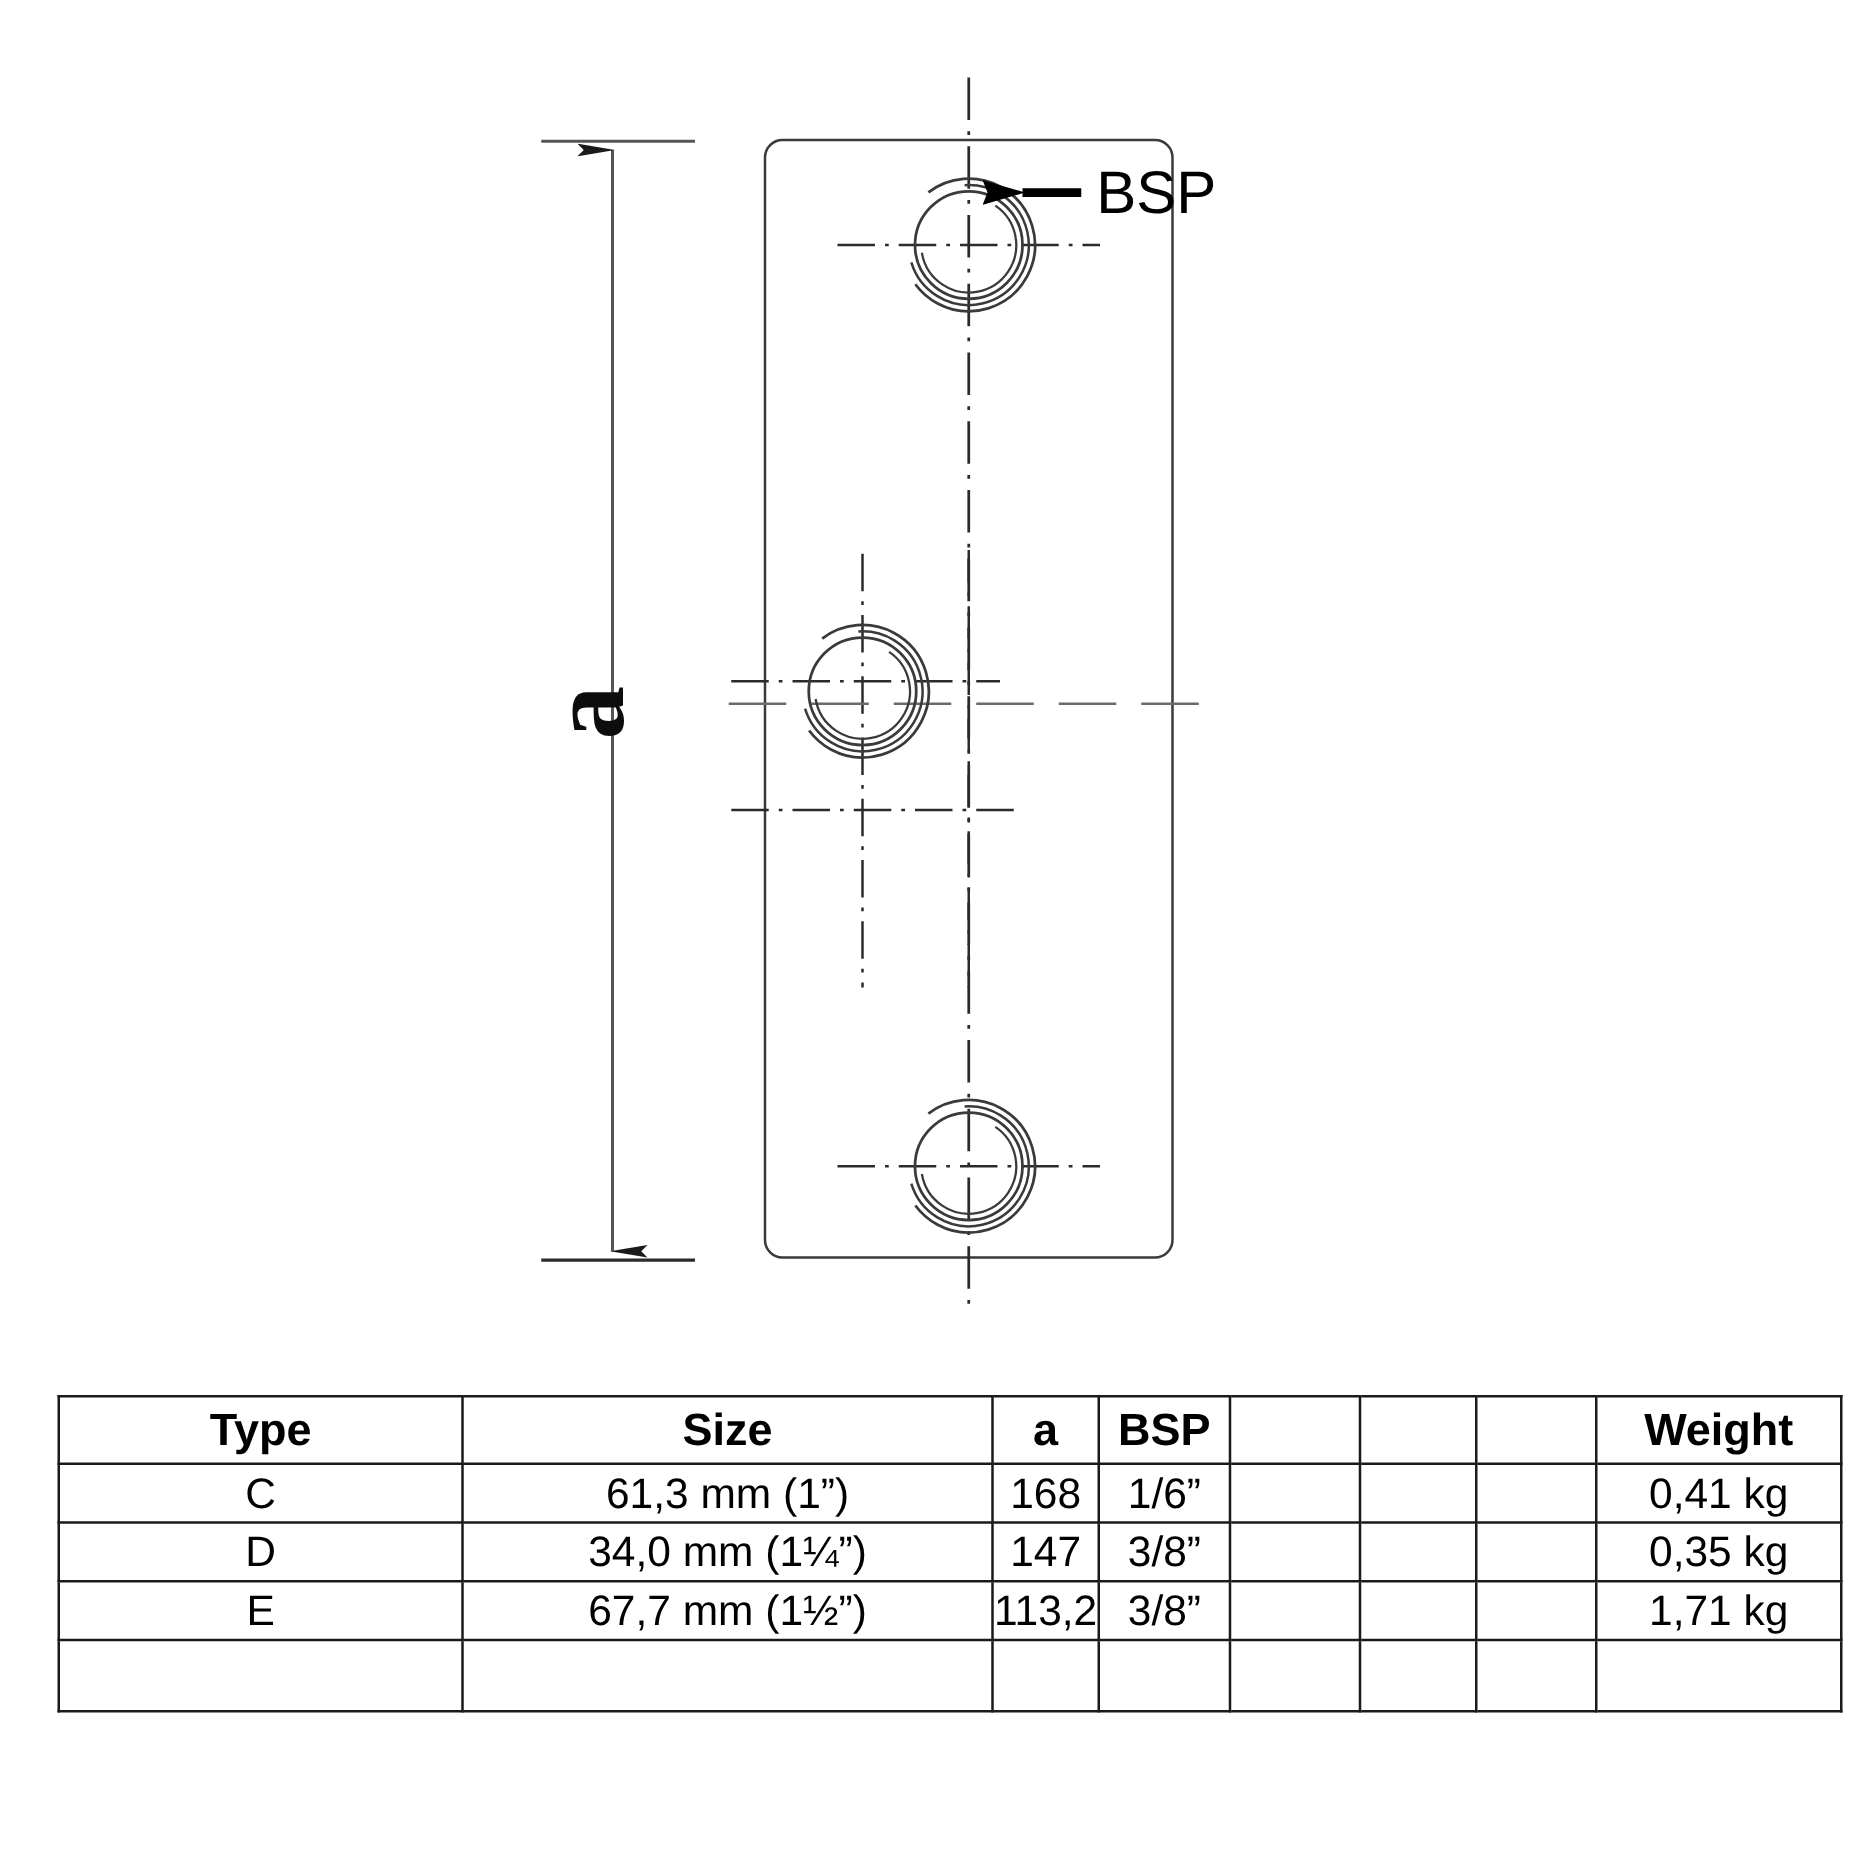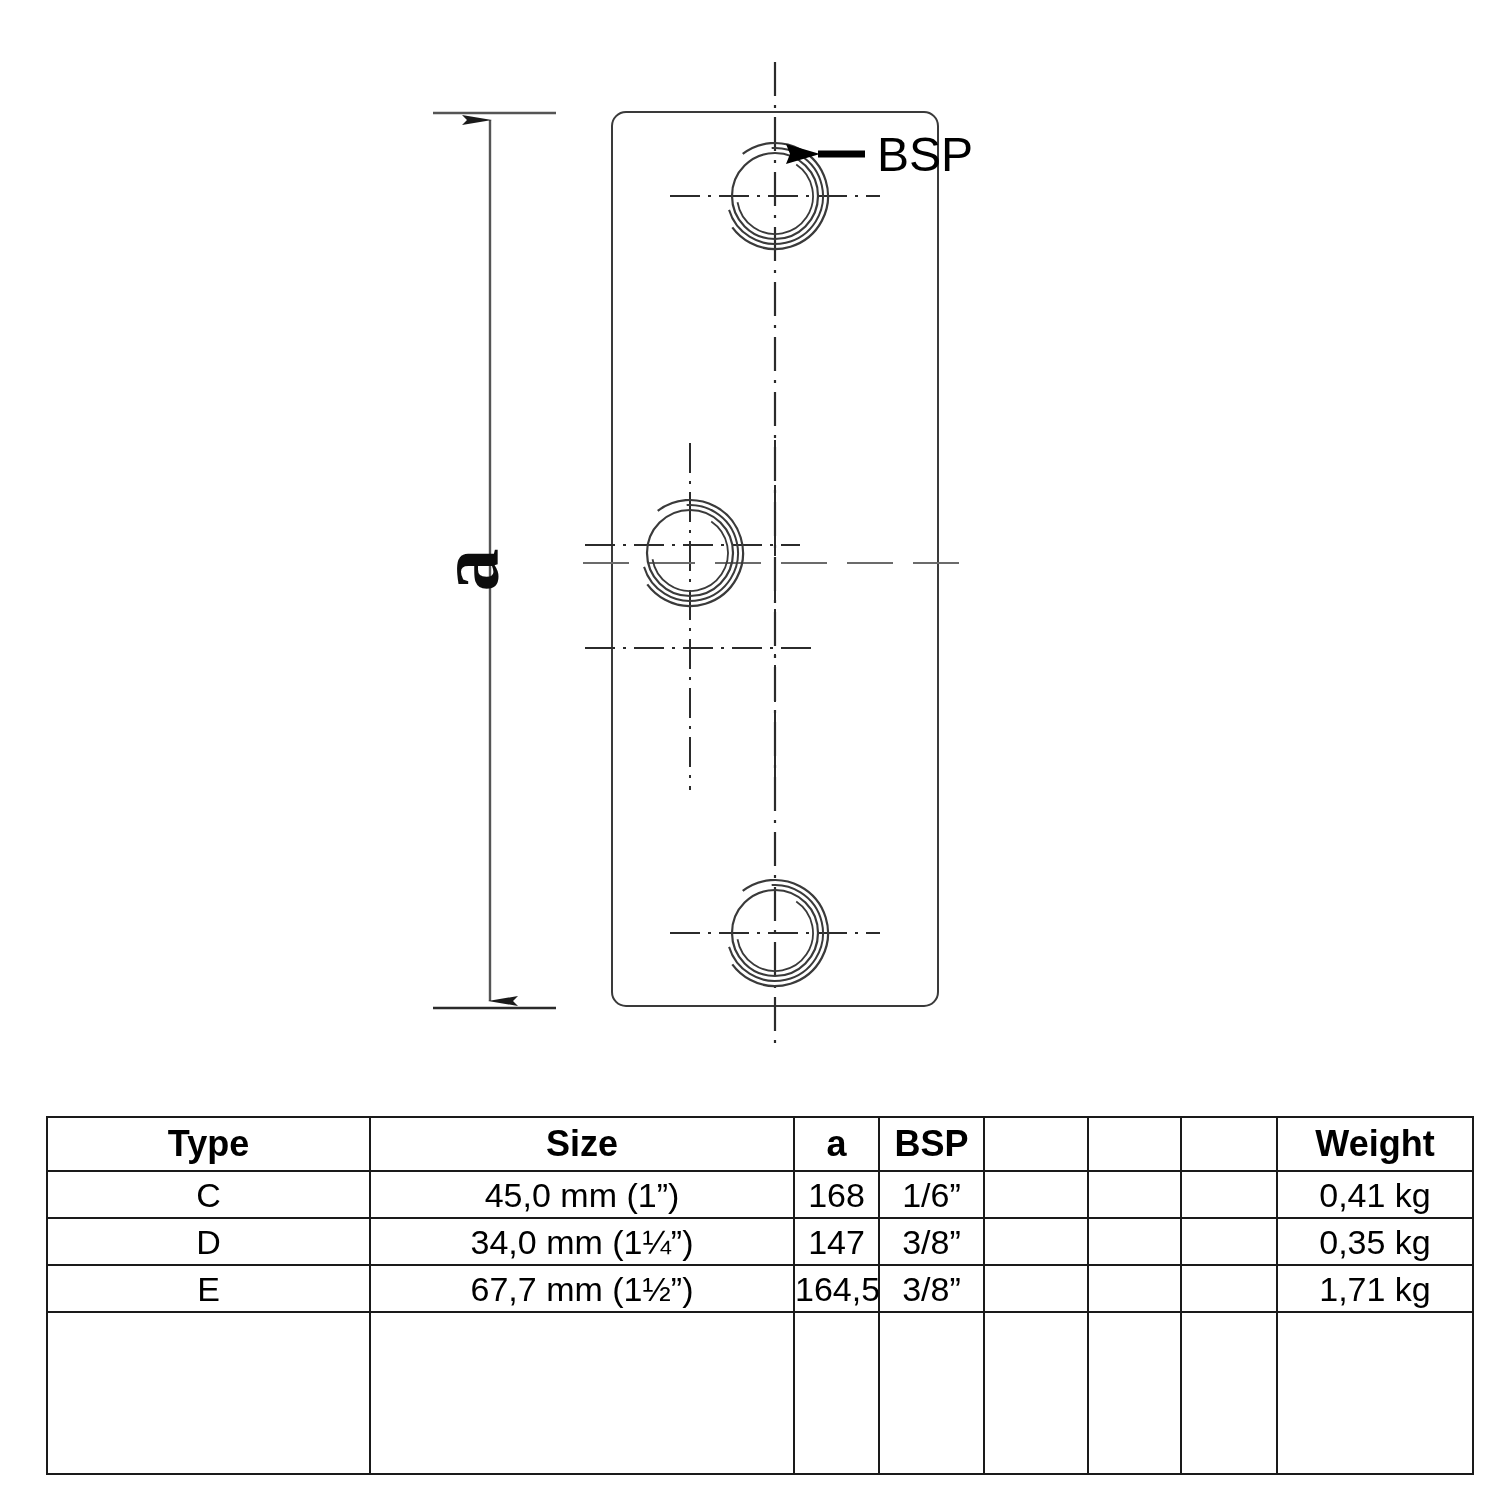--- a/index.html
+++ b/index.html
@@ -32,21 +32,21 @@
     white-space:nowrap;
     line-height:1;
   }
 
   
   #spec-table{
     position:absolute;
     left:46px;
     top:1116px;
     width:1410px;
-    height:359px;
+    height:254px;
     border-collapse:collapse;
     table-layout:fixed;
     background:#fff;
   }
   #spec-table td, #spec-table th{
     border:2px solid #1a1a1a;
     padding:0;
     margin:0;
     vertical-align:middle;
     font-weight:400;
@@ -176,42 +176,42 @@
         <th class="c-bsp">BSP</th>
         <th class="c-x1"></th>
         <th class="c-x2"></th>
         <th class="c-x3"></th>
         <th class="c-weight">Weight</th>
       </tr>
     </thead>
     <tbody>
       <tr>
         <td>C</td>
-        <td>45,0 mm (1”)</td>
+        <td>61,3 mm (1”)</td>
         <td>168</td>
         <td>1/6”</td>
         <td></td>
         <td></td>
         <td></td>
         <td>0,41 kg</td>
       </tr>
       <tr>
         <td>D</td>
         <td>34,0 mm (1¼”)</td>
         <td>147</td>
         <td>3/8”</td>
         <td></td>
         <td></td>
         <td></td>
         <td>0,35 kg</td>
       </tr>
       <tr>
         <td>E</td>
         <td>67,7 mm (1½”)</td>
-        <td>164,5</td>
+        <td>113,2</td>
         <td>3/8”</td>
         <td></td>
         <td></td>
         <td></td>
         <td>1,71 kg</td>
       </tr>
       <tr class="filler">
         <td></td>
         <td></td>
         <td></td>

